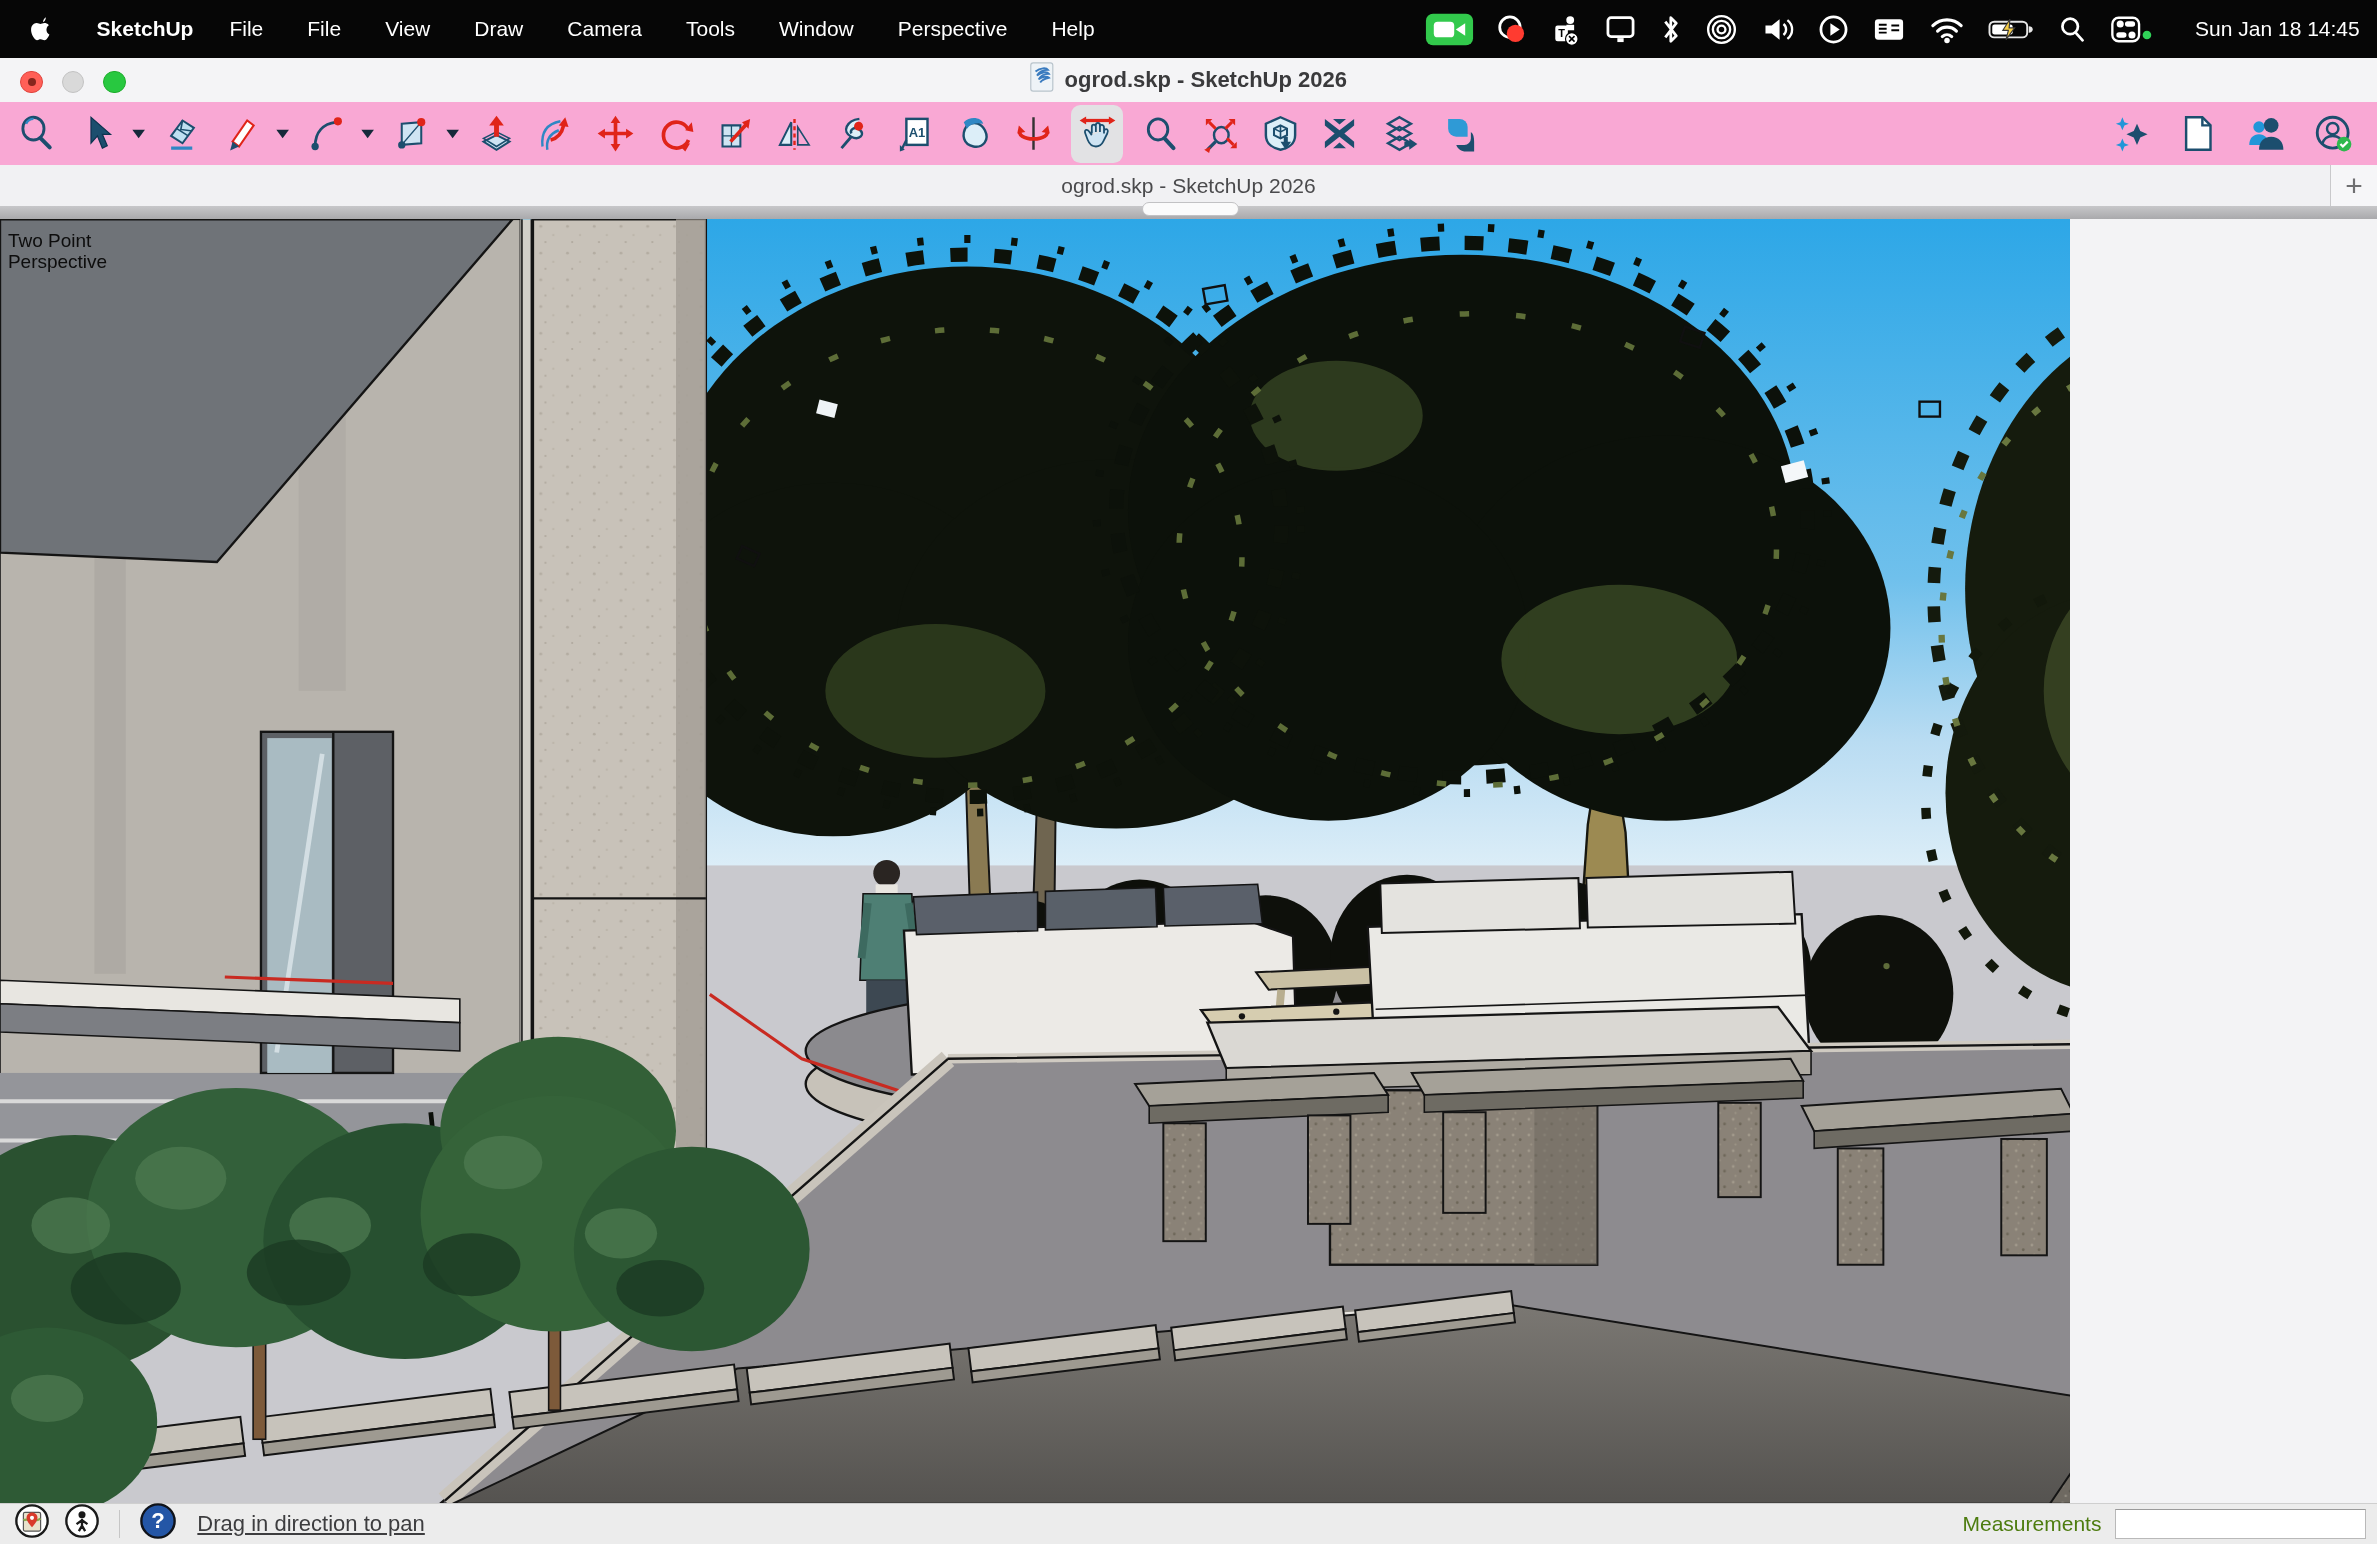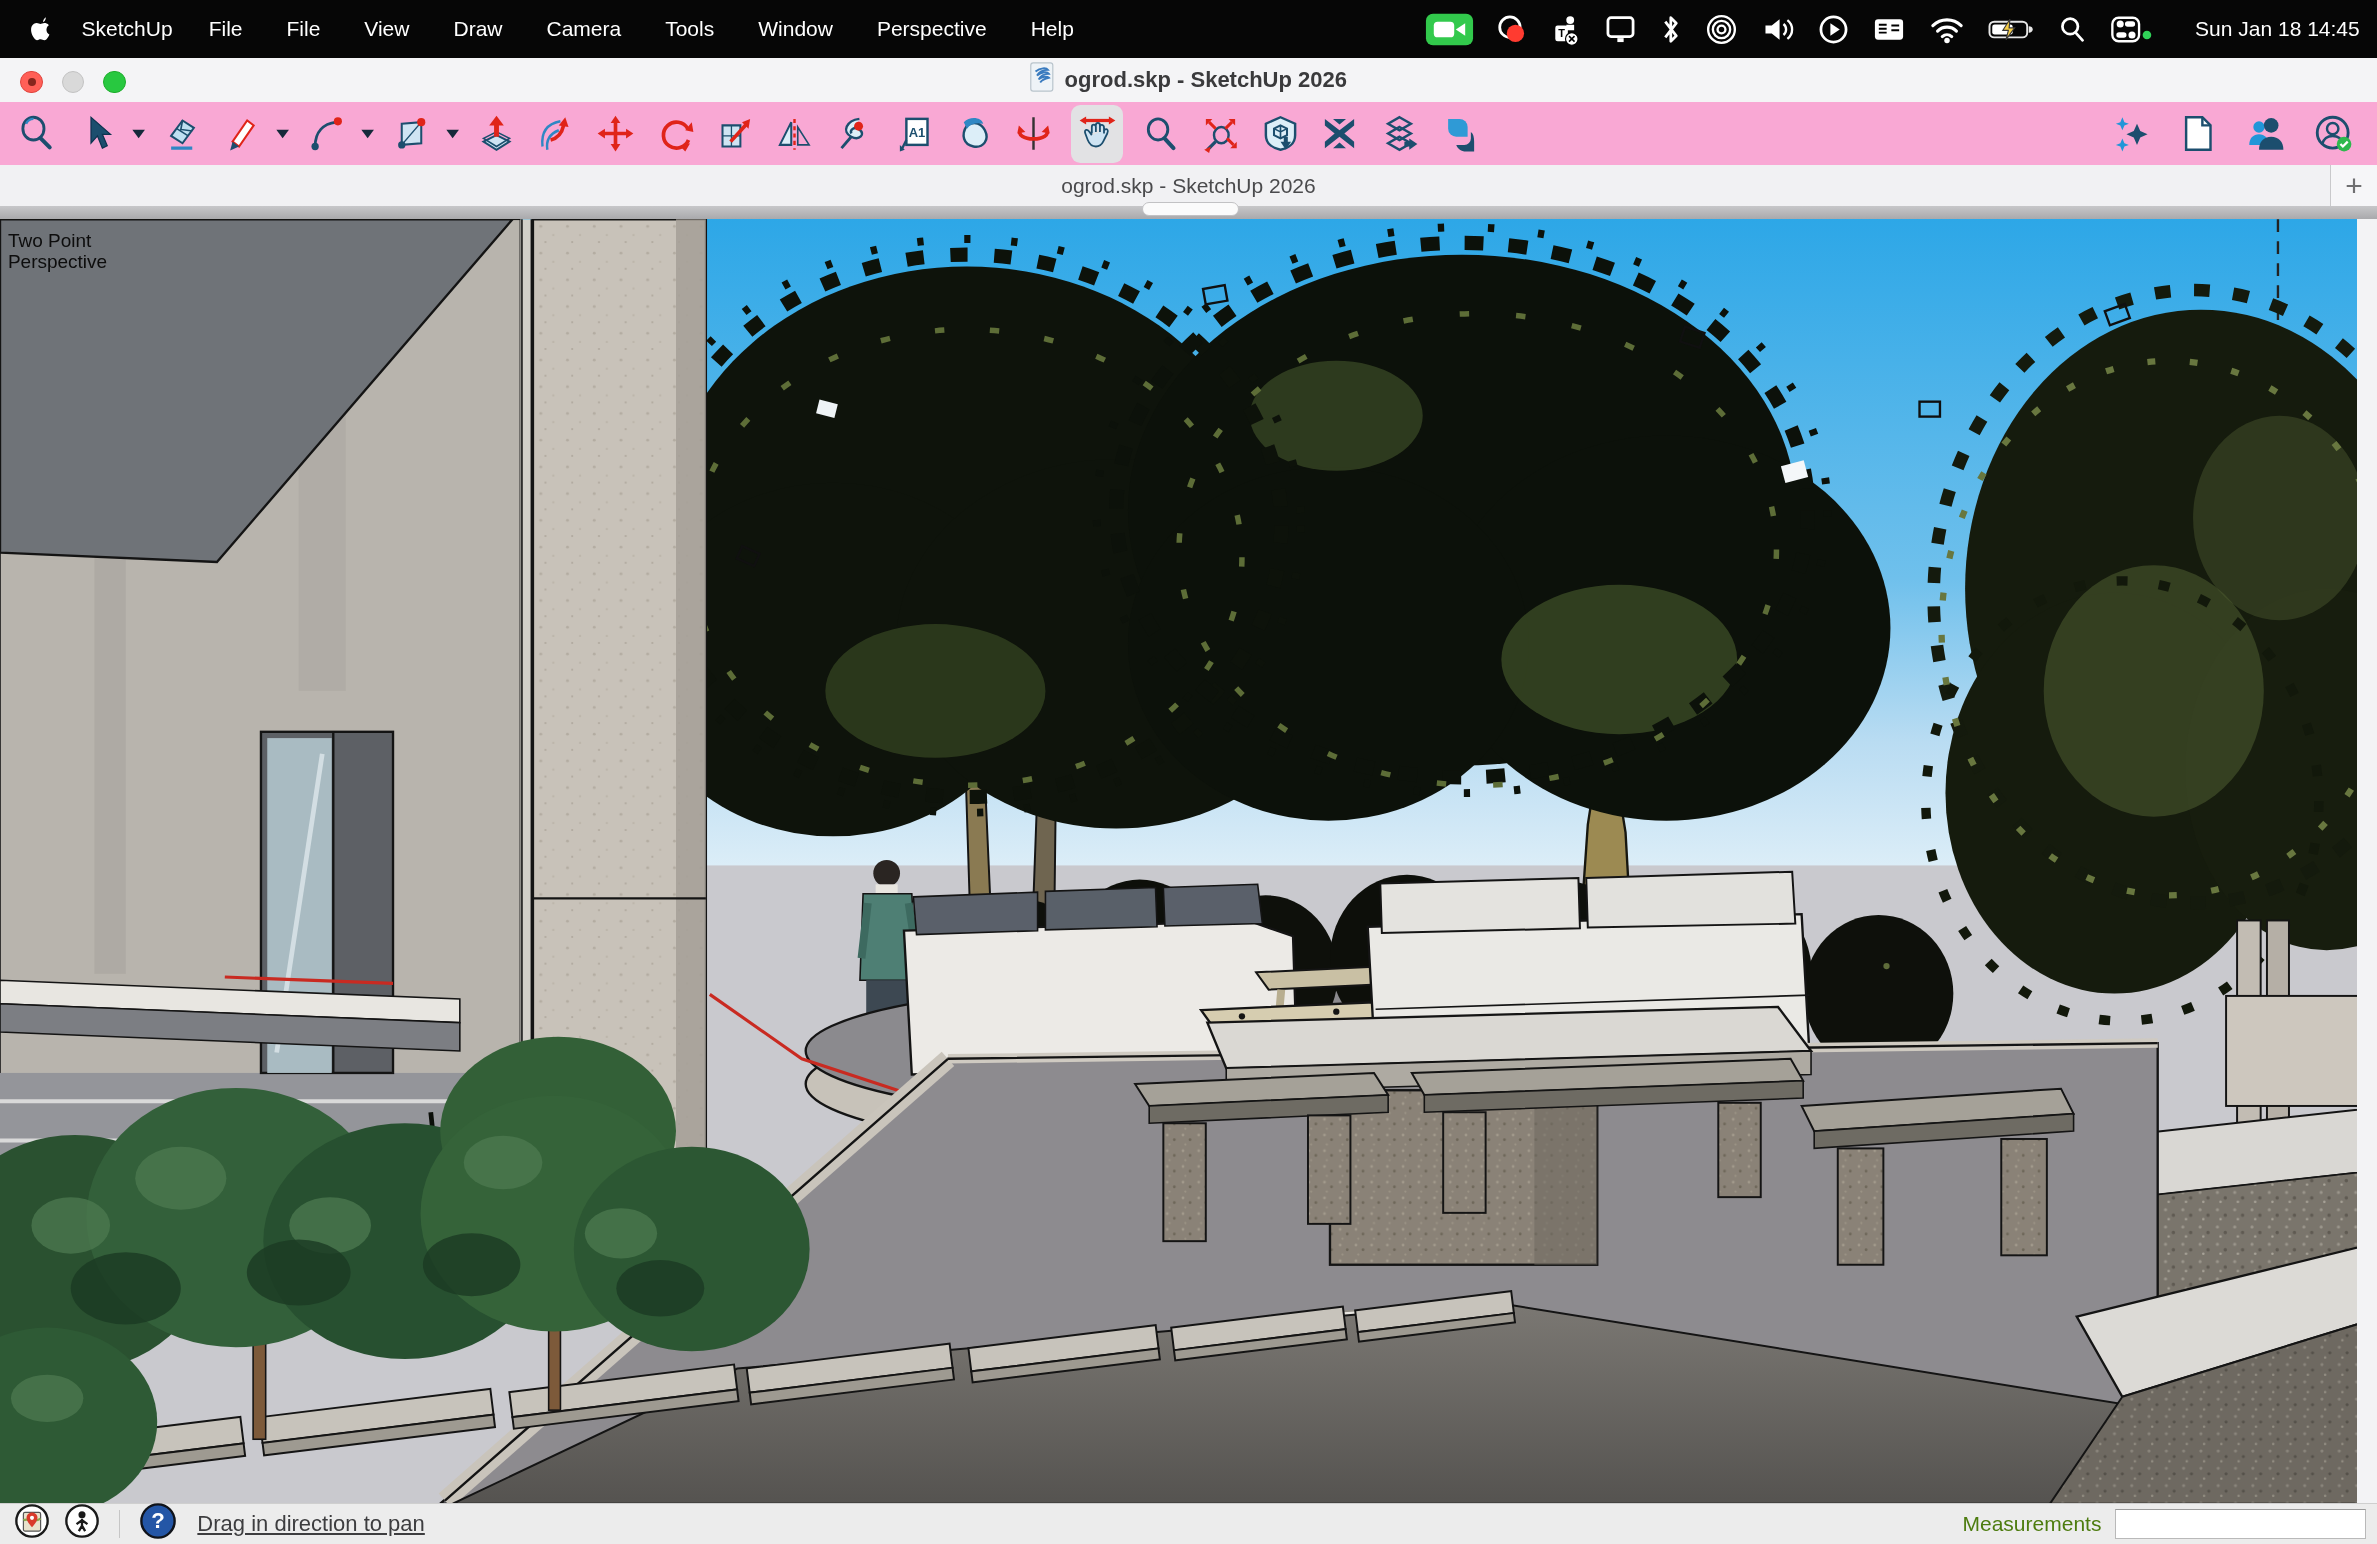--- a/index.html
+++ b/index.html
@@ -3,21 +3,21 @@
 <meta charset="utf-8">
 <style>
   html,body{margin:0;padding:0;background:#000;}
   .screen{position:relative;width:2377px;height:1544px;overflow:hidden;
     font-family:"Liberation Sans",sans-serif;background:#f3f3f5;}
 
   
   .menubar{position:absolute;left:0;top:0;width:2377px;height:58px;background:#060606;
     display:flex;align-items:center;color:#fff;font-size:21px;}
   .menubar .apple{margin-left:27px;display:flex;align-items:center;}
-  .menubar .appname{font-weight:normal;margin-left:31px;}
+  .menubar .appname{font-weight:bold;margin-left:46px;}
   .menu-items{display:flex;margin-left:36px;gap:44px;}
   .menu-items span{cursor:default;}
   .mb-right{margin-left:auto;display:flex;align-items:center;gap:21px;margin-right:17.3px;}
   .mb-right .mi{display:flex;align-items:center;justify-content:center;height:36px;}
   .mb-clock{font-size:21px;margin-left:19px;white-space:nowrap;}
 
   
   .titlebar{position:absolute;left:0;top:58px;width:2377px;height:44px;background:#f4f4f6;
     display:flex;align-items:center;}
   .traffic{position:absolute;left:20.4px;top:12.6px;display:flex;gap:19px;}
@@ -43,21 +43,21 @@
     display:flex;align-items:center;justify-content:center;font-size:21px;color:#4a4a4c;}
   .newtab{position:absolute;right:0;top:0;width:46px;height:41px;background:#f6f6f8;
     border-left:1.6px solid #c9c9cb;display:flex;align-items:center;justify-content:center;
     font-size:30px;font-weight:300;color:#6f6f71;}
   .tabstrip{position:absolute;left:0;top:206px;width:2377px;height:12.6px;
     background:linear-gradient(#c7c7c9,#a9a9ac);}
   .tab-pill{position:absolute;left:1142px;top:202px;width:97px;height:14px;border-radius:7.9px;
     background:#fbfbfb;border:0.8px solid #c2c2c4;box-sizing:border-box;}
 
   
-  .viewport{position:absolute;left:0;top:219px;width:2357px;height:1285px;overflow:hidden;background:#2fa9e8;}
+  .viewport{position:absolute;left:0;top:219px;width:2070px;height:1285px;overflow:hidden;background:#2fa9e8;}
   .viewport svg{position:absolute;left:0;top:0;}
   .vp-overlay{position:absolute;left:7.9px;top:11px;color:#0d0d0d;font-size:19px;line-height:21px;
     max-width:165px;}
 
   
   .statusbar{position:absolute;left:0;top:1503px;width:2377px;height:41px;background:#ececec;
     border-top:0.8px solid #cfcfcf;box-sizing:border-box;display:flex;align-items:center;
     font-size:22px;color:#3d3d3f;}
   .sb-icons{display:flex;align-items:center;gap:14px;margin-left:14px;}
   .sb-sep{width:1.6px;height:28px;background:#c6c6c6;margin:0 4.7px;}

